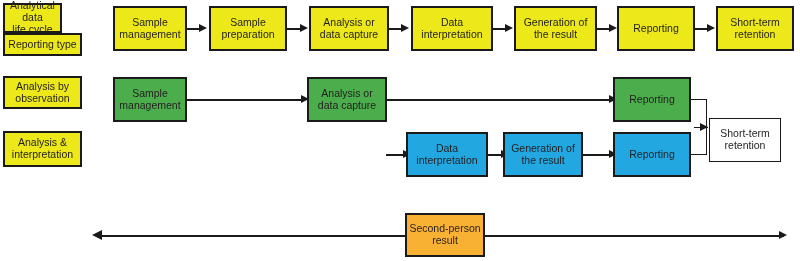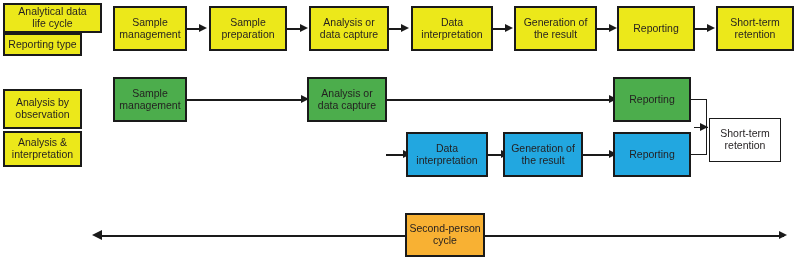--- a/index.html
+++ b/index.html
@@ -77,26 +77,26 @@
     height: 0;
     border-top: 2.6px solid #1a1a1a;
     z-index: 1;
   }
 </style>
 </head>
 <body>
 
 <div id="canvas">
 
-  <div class="box label" style="left:3px; top:3px; width:99px; height:30px;">Analytical data
+  <div class="box label" style="left:3px; top:3px; width:59px; height:30px;">Analytical data
 life cycle</div>
 
   <div class="box label" style="left:3px; top:33px; width:79px; height:23px;">Reporting type</div>
 
-  <div class="box label" style="left:3px; top:76px; width:79px; height:40px;margin-top:13px;">Analysis by
+  <div class="box label" style="left:3px; top:76px; width:79px; height:33px;">Analysis by
 observation</div>
 
   <div class="box label" style="left:3px; top:131px; width:79px; height:36px;">Analysis &amp;
 interpretation</div>
 
   <div class="hline" style="left:186px; top:28px; width:15px;"></div>
   <div class="arrow-r" style="left:199px; top:23.5px;"></div>
 
   <div class="hline" style="left:287px; top:28px; width:15px;"></div>
   <div class="arrow-r" style="left:300px; top:23.5px;"></div>
@@ -176,15 +176,15 @@
 
   <div class="box white" style="left:709px; top:118px; width:72px; height:44px;">Short-term
 retention</div>
 
   <div class="timeline" style="left:101px; top:235px; width:306px;"></div>
   <div class="timeline" style="left:484px; top:235px; width:300px;"></div>
   <div class="arrow-l" style="left:92px; top:229.5px;"></div>
   <div class="arrow-r" style="left:779px; top:230.5px;"></div>
 
   <div class="box orange" style="left:405px; top:213px; width:80px; height:44px;">Second-person
-cycle</div>
+result</div>
 
 </div>
 
 </body></html>

